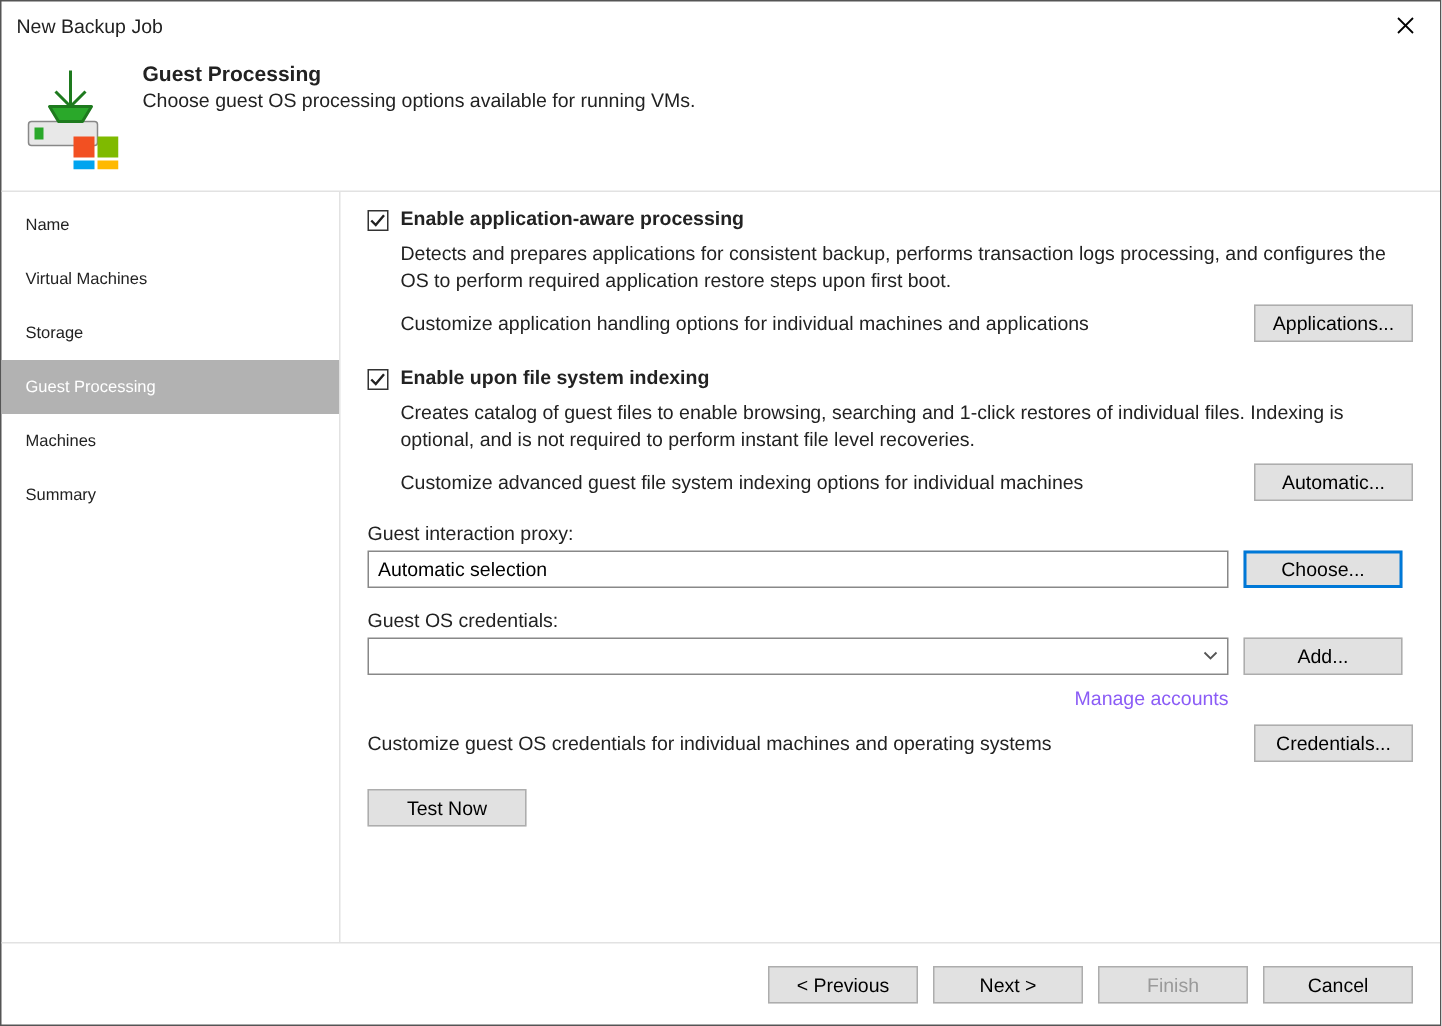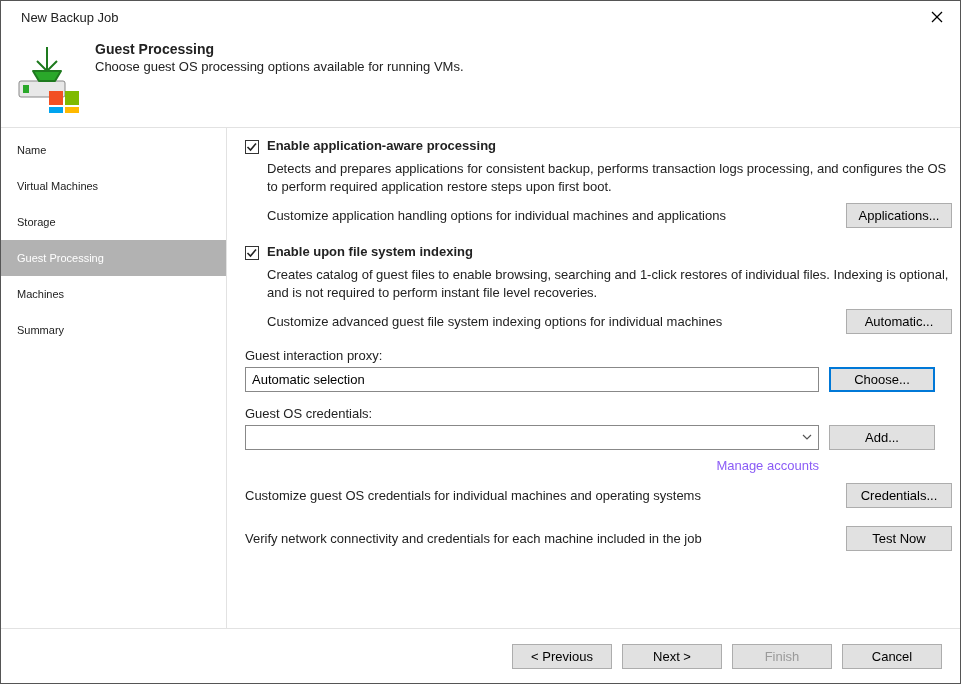--- a/index.html
+++ b/index.html
@@ -1,30 +1,30 @@
 <!DOCTYPE html>
 <html><head>
 <meta charset="utf-8">
 <style>
   * { box-sizing: border-box; }
   html, body { margin: 0; padding: 0; font-family: "Segoe UI", Tahoma, sans-serif; font-size: 13px; color: #222; background: #fff; }
   .window { width: 961px; height: 684px; border: 1px solid #555; position: relative; display: flex; flex-direction: column; background: #fff; }
-  .titlebar { height: 32px; display: flex; align-items: center; padding: 0 0 0 20px; }
+  .titlebar { height: 32px; display: flex; align-items: center; padding: 0 0 0 10px; }
   .title-text { font-size: 13px; }
   .close-btn { margin-left: auto; width: 46px; height: 32px; display: flex; align-items: center; justify-content: center; cursor: pointer; }
   .close-btn svg { width: 12px; height: 12px; }
   .header { display: flex; align-items: flex-start; padding: 8px 14px 14px 14px; gap: 16px; }
   .icon-box { width: 64px; height: 72px; display: flex; align-items: center; justify-content: center; }
   .header-text .heading { font-weight: 700; font-size: 14px; margin-bottom: 2px; }
   .header-text .sub { font-size: 13px; }
   .body { flex: 1; display: flex; border-top: 1px solid #e2e2e2; border-bottom: 1px solid #e2e2e2; }
   .nav { width: 225px; display: flex; flex-direction: column; padding-top: 4px; }
   .nav-item { padding: 12px 16px; font-size: 11px; cursor: pointer; }
   .nav-item.active { background: #b2b2b2; color: #fff; }
-  .content { flex: 1; padding: 10px 8px 10px 18px; display: flex; flex-direction: column; border-left: 1px solid #e2e2e2; }
+  .content { flex: 1; padding: 10px 18px 10px 18px; display: flex; flex-direction: column; border-left: 1px solid #e2e2e2; }
   .chk-row { display: flex; align-items: flex-start; gap: 8px; margin-bottom: 2px; }
   .chk { width: 14px; height: 14px; border: 1px solid #333; position: relative; margin-top: 2px; cursor: pointer; }
   .chk svg { position: absolute; top: -1px; left: -1px; }
   .chk-label { font-weight: 700; font-size: 13px; }
   .desc { margin: 4px 0 0 22px; font-size: 13px; line-height: 1.35; }
   .row-line { display: flex; align-items: center; margin: 8px 0 0 22px; gap: 10px; }
   .row-line.noindent { margin-left: 0; }
   .row-line .txt { flex: 1; font-size: 13px; }
   .btn { min-width: 106px; height: 25px; border: 1px solid #adadad; background: #e1e1e1; font-size: 13px; font-family: inherit; cursor: pointer; padding: 0 10px; }
   .btn:disabled { color: #9a9a9a; cursor: default; }
@@ -134,21 +134,20 @@
       <div class="link-row">
         <span class="link">Manage accounts</span>
       </div>
 
       <div class="row-line noindent" style="margin-top:10px">
         <span class="txt">Customize guest OS credentials for individual machines and operating systems</span>
         <button class="btn">Credentials...</button>
       </div>
 
       <div class="row-line noindent" style="margin-top:18px">
-        <span class="txt">Verify network connectivity and credentials for each machine included in the job</span>
         <button class="btn">Test Now</button>
       </div>
 
     </div>
   </div>
 
   <div class="footer">
     <button class="btn">&lt; Previous</button>
     <button class="btn">Next &gt;</button>
     <button class="btn" disabled="">Finish</button>

